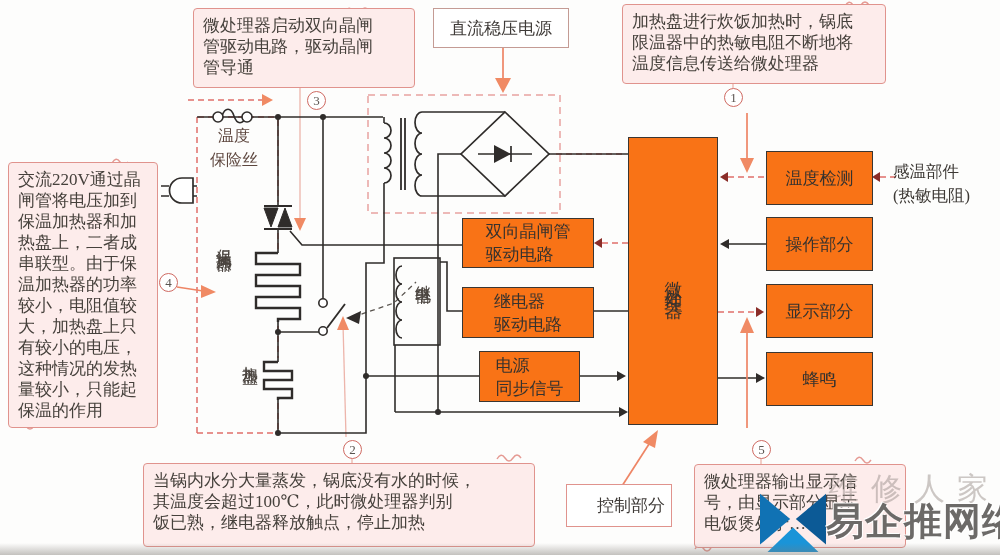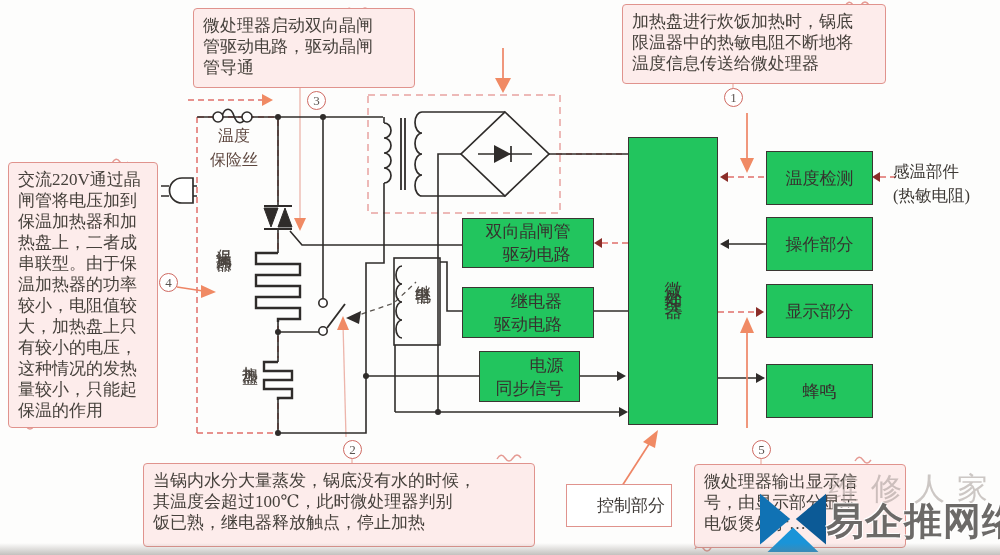--- a/index.html
+++ b/index.html
@@ -9,22 +9,22 @@
   svg{display:block;}
   
   .ann{background:#fdeceb;border:1.5px solid #e0938d;border-radius:4px;
        font-size:17px;line-height:21px;padding:6px 9px;white-space:pre-line;
        color:#46413c;z-index:2;}
   
   .outbox{background:#fff;border:1.5px solid #c49b94;display:flex;align-items:center;
        justify-content:center;font-size:17px;color:#3f3b38;z-index:2;}
   .pinkborder{border-color:#e0938d;}
   
-  .blk{background:#22c55e;border:1.7px solid #3a3632;display:flex;align-items:center;
-       justify-content:center;text-align:right;font-size:17px;line-height:23px;
+  .blk{background:#f97316;border:1.7px solid #3a3632;display:flex;align-items:center;
+       justify-content:center;text-align:left;font-size:17px;line-height:23px;
        white-space:pre-line;color:#36322e;z-index:2;}
   .vtext{writing-mode:vertical-rl;text-orientation:upright;letter-spacing:7px;}
   .lbl{font-size:16px;line-height:24px;color:#5d463e;white-space:pre-line;z-index:2;}
   .vlbl{writing-mode:vertical-rl;text-orientation:upright;font-size:16px;
         letter-spacing:2px;color:#4a443f;z-index:2;}
   .callout{width:19px;height:19px;border-radius:50%;border:1.5px solid #cf6a62;
         background:rgba(255,255,255,.92);display:flex;align-items:center;justify-content:center;
         font-size:13px;color:#5a5450;z-index:3;}
   .wm-main{font-size:38px;font-weight:bold;letter-spacing:1px;color:rgba(82,80,78,.85);
         text-shadow:1px 1px 0 #fff,-1px -1px 0 #fff;z-index:6;white-space:nowrap;}
@@ -205,20 +205,21 @@
 保温的作用</div>
 
   <div class="abs ann" style="left:143px;top:463px;width:392px;height:84px;">当锅内水分大量蒸发，锅底没有水的时候，
 其温度会超过100℃，此时微处理器判别
 饭已熟，继电器释放触点，停止加热</div>
 
   <div class="abs ann" style="left:694px;top:464px;width:212px;height:84px;">微处理器输出显示信
 号，由显示部分显示
 电饭煲处于…</div>
 
+  <div class="abs outbox" style="left:433px;top:8px;width:136px;height:40px;">直流稳压电源</div>
 
   <div class="abs outbox pinkborder" style="left:566px;top:484px;width:106px;height:43px;padding-left:24px;">控制部分</div>
 
   <div class="abs blk" style="left:462px;top:218px;width:132px;height:50px;">双向晶闸管
 驱动电路</div>
 
   <div class="abs blk" style="left:462px;top:287px;width:132px;height:51px;">继电器
 驱动电路</div>
 
   <div class="abs blk" style="left:479px;top:351px;width:101px;height:51px;">电源
@@ -227,21 +228,21 @@
   <div class="abs blk" style="left:628px;top:137px;width:90px;height:288px;font-size:18px;">
     <span class="vtext">微处理器</span>
   </div>
 
   <div class="abs blk" style="left:766px;top:151px;width:107px;height:54px;">温度检测</div>
 
   <div class="abs blk" style="left:766px;top:217px;width:107px;height:54px;">操作部分</div>
 
   <div class="abs blk" style="left:766px;top:284px;width:107px;height:54px;">显示部分</div>
 
-  <div class="abs blk" style="left:766px;top:364px;width:107px;height:54px;">蜂鸣</div>
+  <div class="abs blk" style="left:766px;top:352px;width:107px;height:54px;">蜂鸣</div>
 
   <div class="abs lbl" style="left:196px;top:124px;width:76px;text-align:center;">温度
 保险丝</div>
 
   <div class="abs vlbl" style="left:213px;top:236px;height:100px;">保温加热器</div>
 
   <div class="abs vlbl" style="left:239px;top:353px;height:62px;">加热盘</div>
 
   <div class="abs vlbl" style="left:412px;top:272px;height:66px;">继电器</div>
 

